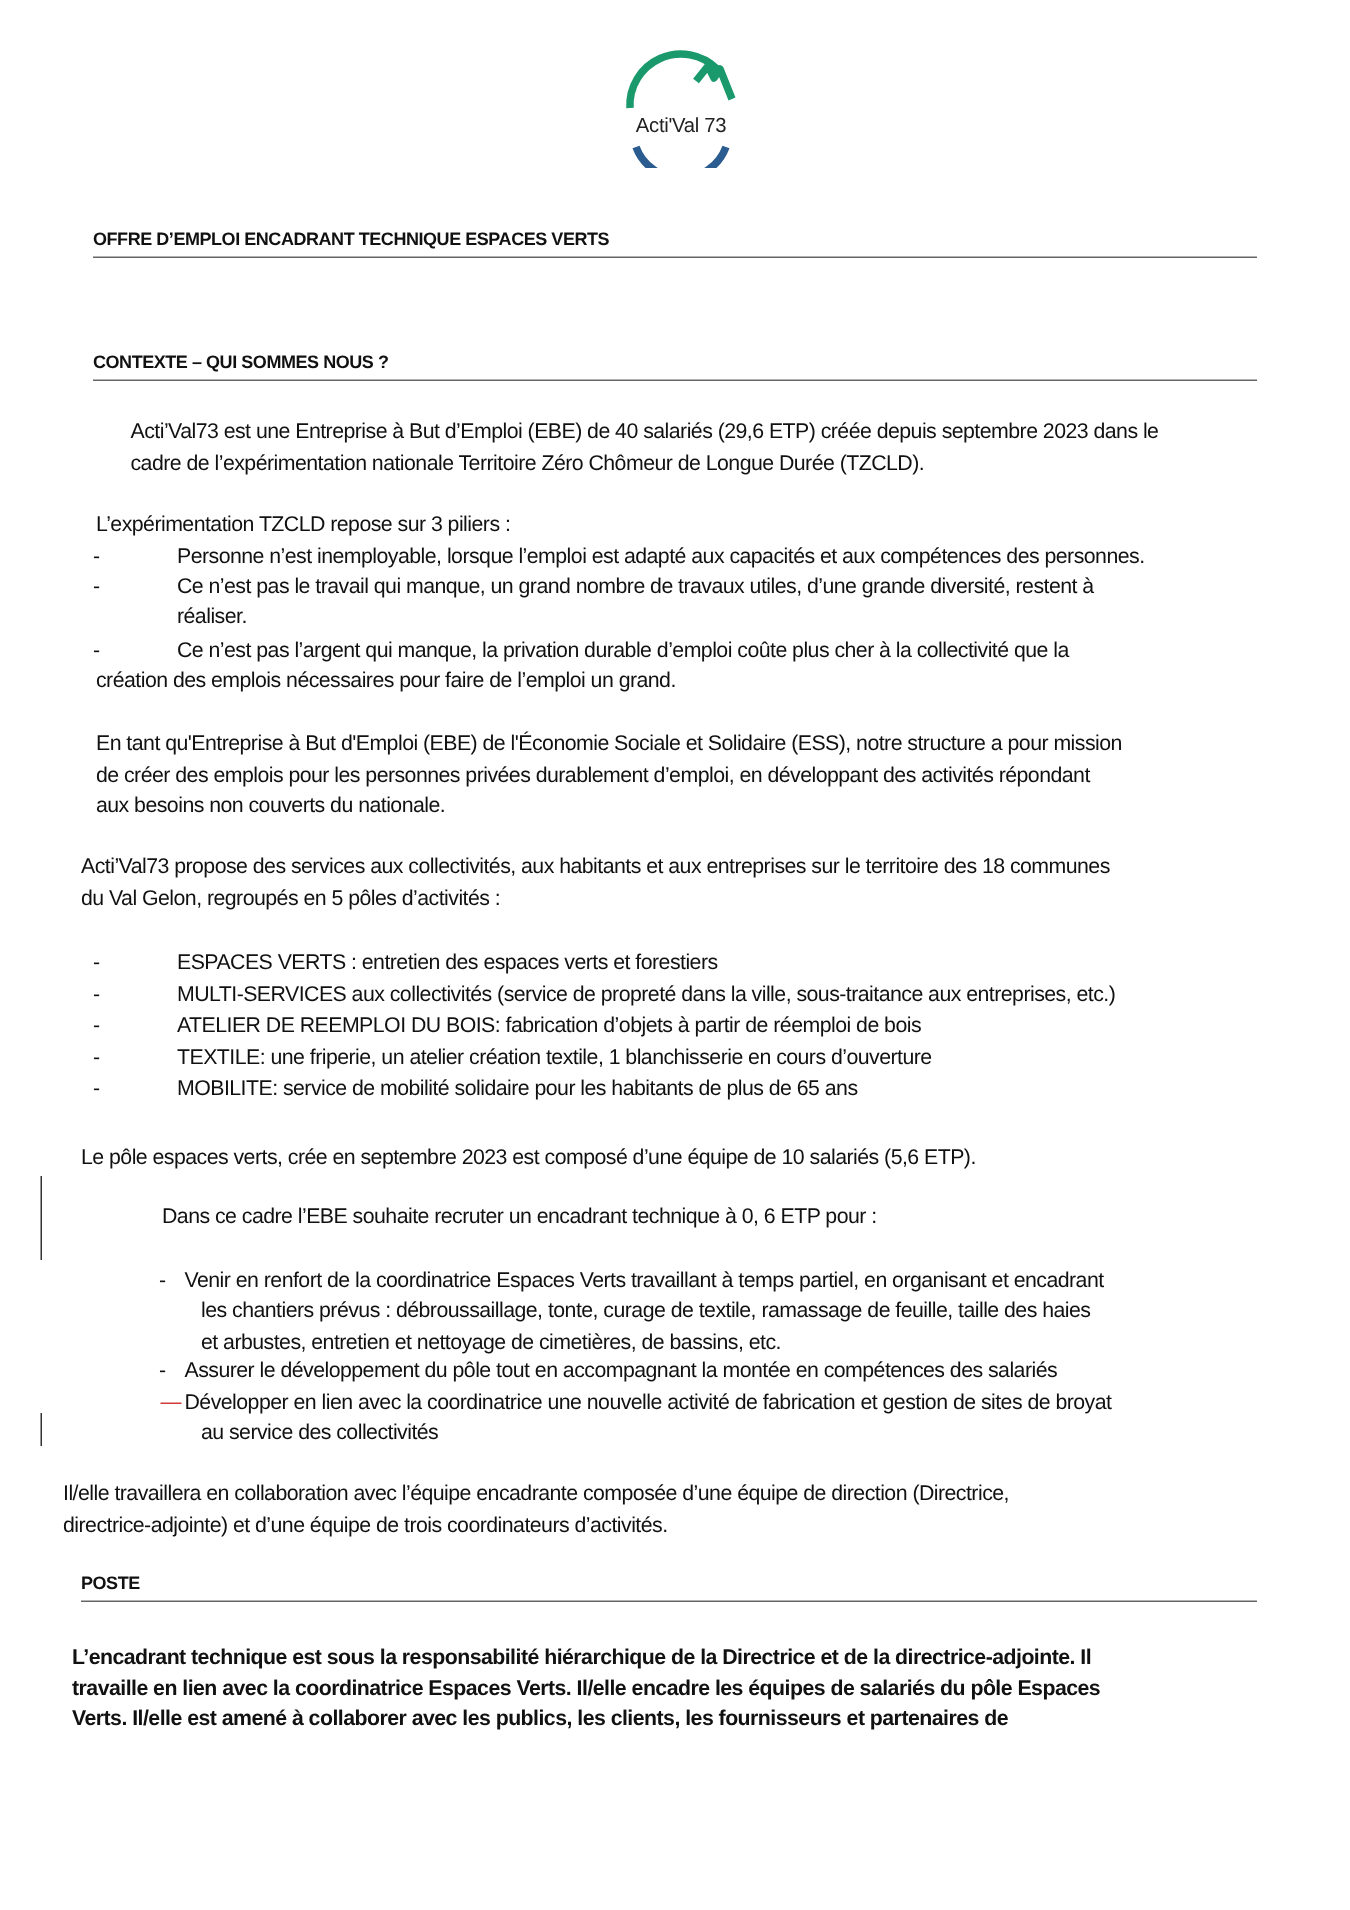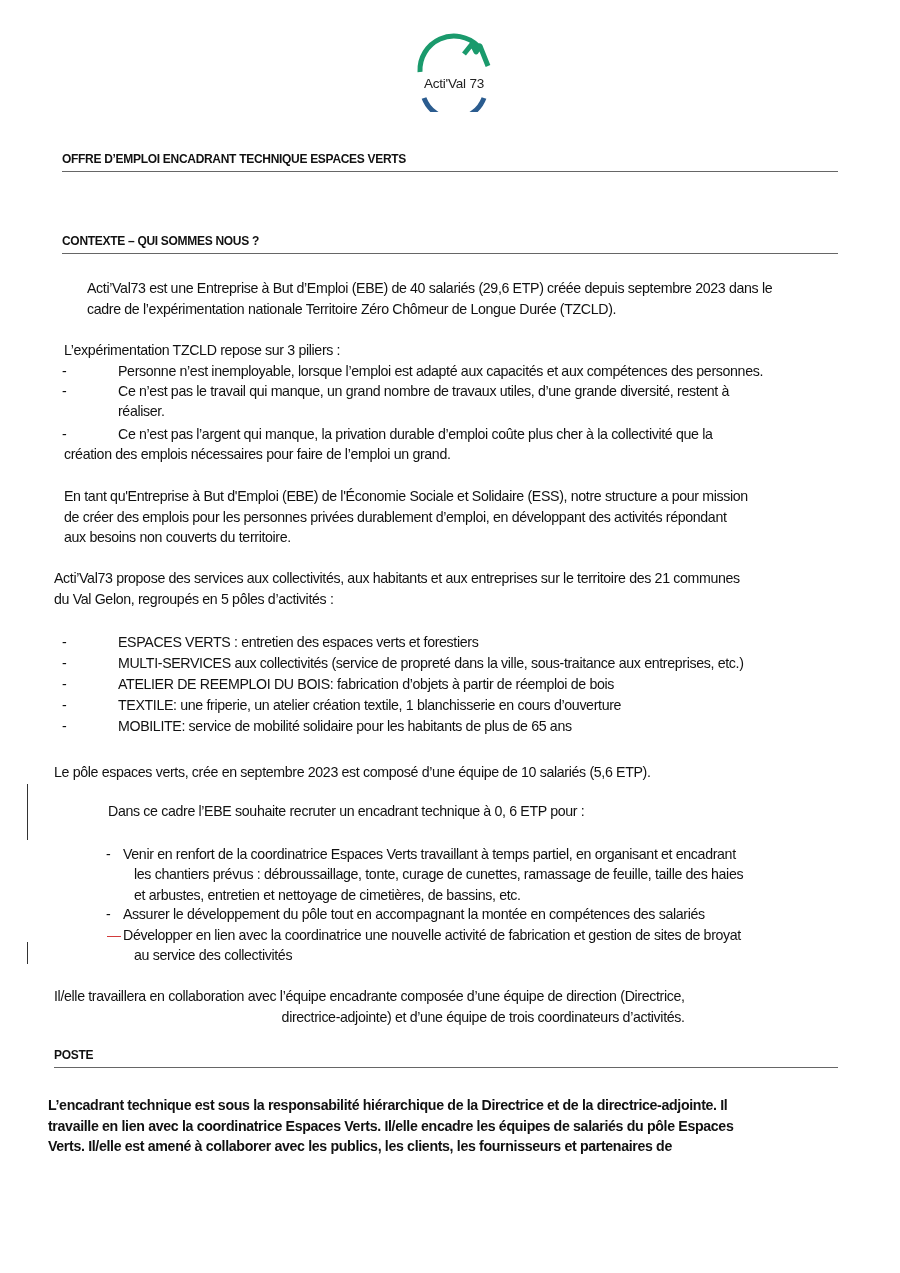--- a/index.html
+++ b/index.html
@@ -64,25 +64,25 @@
   </div>
   <div class="li" style="top:424px; left:0; right:0;">
     <span class="dash">-</span>
     <span class="litext">Ce n’est pas l’argent qui manque, la privation durable d’emploi coûte plus cher à la collectivité que la</span>
     <span style="position:absolute; left:64px; top:20px; white-space:nowrap;">création des emplois nécessaires pour faire de l’emploi un grand.</span>
   </div>
 
   <div class="txt" style="left:64px; top:486px;">
     <div>En tant qu'Entreprise à But d'Emploi (EBE) de l'Économie Sociale et Solidaire (ESS), notre structure a pour mission</div>
     <div>de créer des emplois pour les personnes privées durablement d’emploi, en développant des activités répondant</div>
-    <div>aux besoins non couverts du territoire.</div>
+    <div>aux besoins non couverts du nationale.</div>
   </div>
 
   <div class="txt" style="left:54px; top:568px;">
-    <div>Acti’Val73 propose des services aux collectivités, aux habitants et aux entreprises sur le territoire des 21 communes</div>
+    <div>Acti’Val73 propose des services aux collectivités, aux habitants et aux entreprises sur le territoire des 18 communes</div>
     <div>du Val Gelon, regroupés en 5 pôles d’activités :</div>
   </div>
 
   <div class="li" style="top:632px; left:0; right:0;">
     <span class="dash">-</span>
     <span class="litext">ESPACES VERTS : entretien des espaces verts et forestiers</span>
   </div>
   <div class="li" style="top:653px; left:0; right:0;">
     <span class="dash">-</span>
     <span class="litext">MULTI-SERVICES aux collectivités (service de propreté dans la ville, sous-traitance aux entreprises, etc.)</span>
@@ -103,34 +103,34 @@
   <div class="txt" style="left:54px; top:762px;">Le pôle espaces verts, crée en septembre 2023 est composé d’une équipe de 10 salariés (5,6 ETP).</div>
 
   <div class="bar" style="top:784px; height:56px;"></div>
   <div class="bar" style="top:942px; height:22px;"></div>
 
   <div class="txt" style="left:64px; top:801px;margin-left:44px;">Dans ce cadre l’EBE souhaite recruter un encadrant technique à 0, 6 ETP pour :</div>
 
   <div class="li" style="top:844px; left:0; right:0;">
     <span style="position:absolute; left:106px;">-</span>
     <span style="position:absolute; left:123px; white-space:nowrap;">Venir en renfort de la coordinatrice Espaces Verts travaillant à temps partiel, en organisant et encadrant</span>
-    <span style="position:absolute; left:134px; top:20px; white-space:nowrap;">les chantiers prévus : débroussaillage, tonte, curage de cunettes, ramassage de feuille, taille des haies</span>
+    <span style="position:absolute; left:134px; top:20px; white-space:nowrap;">les chantiers prévus : débroussaillage, tonte, curage de textile, ramassage de feuille, taille des haies</span>
     <span style="position:absolute; left:134px; top:41px; white-space:nowrap;">et arbustes, entretien et nettoyage de cimetières, de bassins, etc.</span>
   </div>
   <div class="li" style="top:904px; left:0; right:0;">
     <span style="position:absolute; left:106px;">-</span>
     <span style="position:absolute; left:123px; white-space:nowrap;">Assurer le développement du pôle tout en accompagnant la montée en compétences des salariés</span>
   </div>
   <div class="li" style="top:925px; left:0; right:0;">
     <span style="position:absolute; left:107px;"><span class="reddash"></span></span>
     <span style="position:absolute; left:123px; white-space:nowrap;">Développer en lien avec la coordinatrice une nouvelle activité de fabrication et gestion de sites de broyat</span>
     <span style="position:absolute; left:134px; top:20px; white-space:nowrap;">au service des collectivités</span>
   </div>
 
-  <div class="txt" style="left:54px; top:986px;text-align:right;">
+  <div class="txt" style="left:42px; top:986px;">
     <div>Il/elle travaillera en collaboration avec l’équipe encadrante composée d’une équipe de direction (Directrice,</div>
     <div>directrice-adjointe) et d’une équipe de trois coordinateurs d’activités.</div>
   </div>
 
   <div class="heading" style="top:1048px; left:54px;">POSTE</div>
 
   <div class="txt" style="left:48px; top:1095px;font-weight:bold;">
     <div>L’encadrant technique est sous la responsabilité hiérarchique de la Directrice et de la directrice-adjointe. Il</div>
     <div>travaille en lien avec la coordinatrice Espaces Verts. Il/elle encadre les équipes de salariés du pôle Espaces</div>
     <div>Verts. Il/elle est amené à collaborer avec les publics, les clients, les fournisseurs et partenaires de</div>

